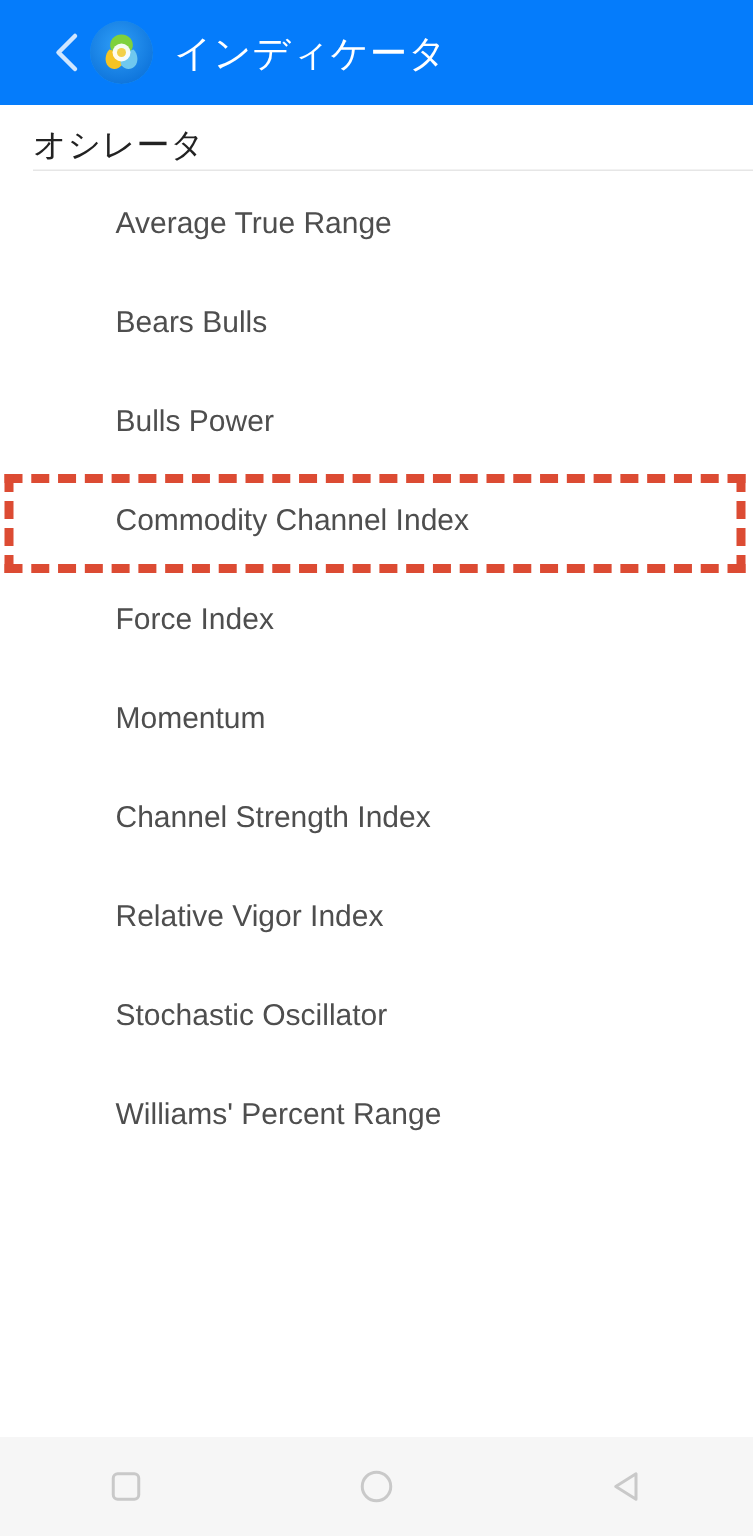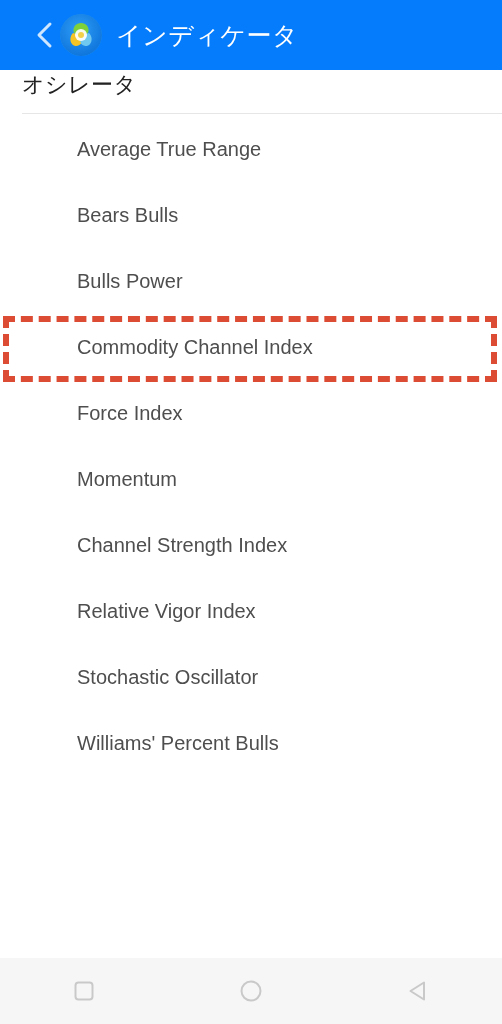--- a/index.html
+++ b/index.html
@@ -61,21 +61,21 @@
     white-space:nowrap;
   }
 
   
   .section-header {
     position:absolute;
     top:70px; left:0;
     width:502px;
     height:42px;
     display:flex;
-    align-items:flex-start;
+    align-items:flex-end;
   }
   .section-header-label {
     margin-left:22px;
     font-size:22px;
     color:#222222;
     font-weight:400;
     letter-spacing:0.5px;
   }
   .section-divider {
     position:absolute;
@@ -215,21 +215,21 @@
 
     <div class="list-item">
       <span class="list-item-label">Relative Vigor Index</span>
     </div>
 
     <div class="list-item">
       <span class="list-item-label">Stochastic Oscillator</span>
     </div>
 
     <div class="list-item">
-      <span class="list-item-label">Williams' Percent Bulls</span>
+      <span class="list-item-label">Williams' Percent Range</span>
     </div>
 
   </div>
 
   <div class="highlight-box"></div>
 
   <div class="navbar">
 
     <div class="nav-btn">
       <span>

